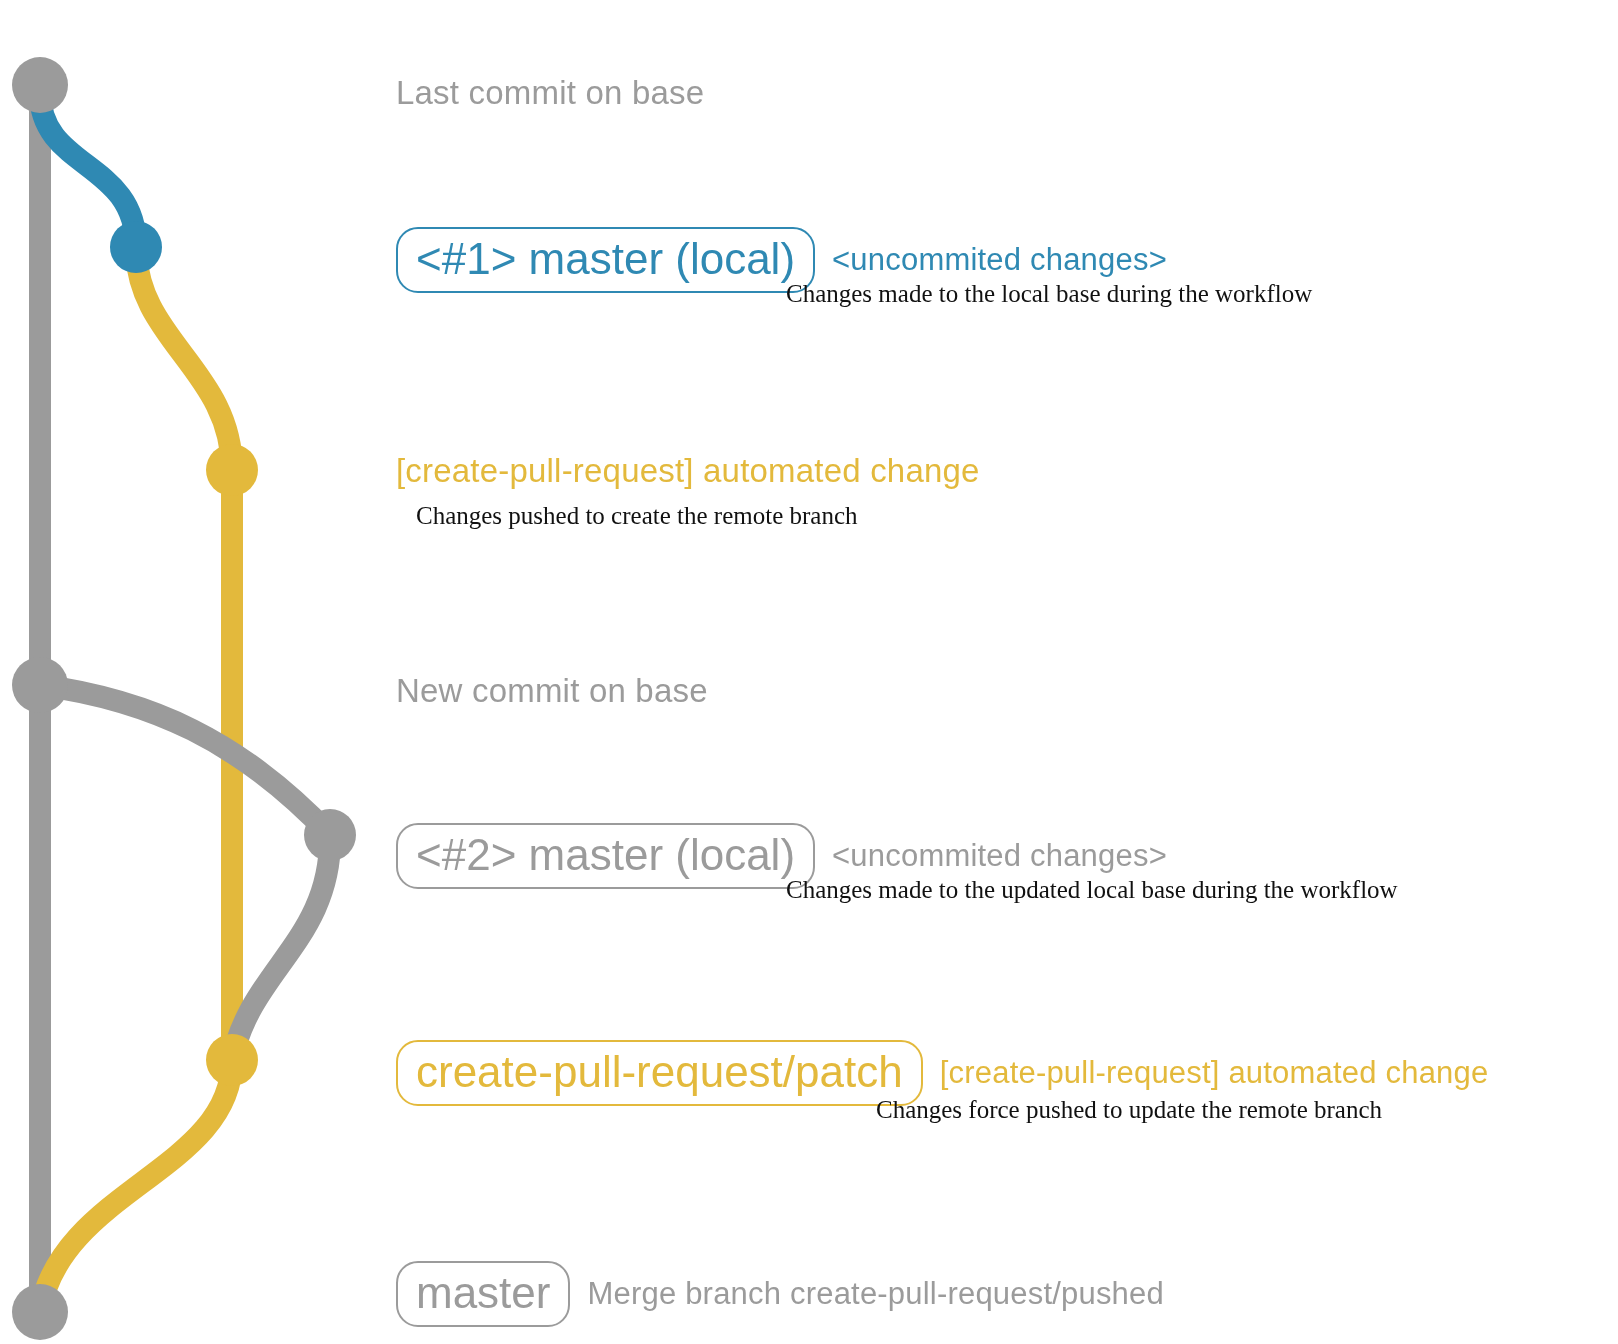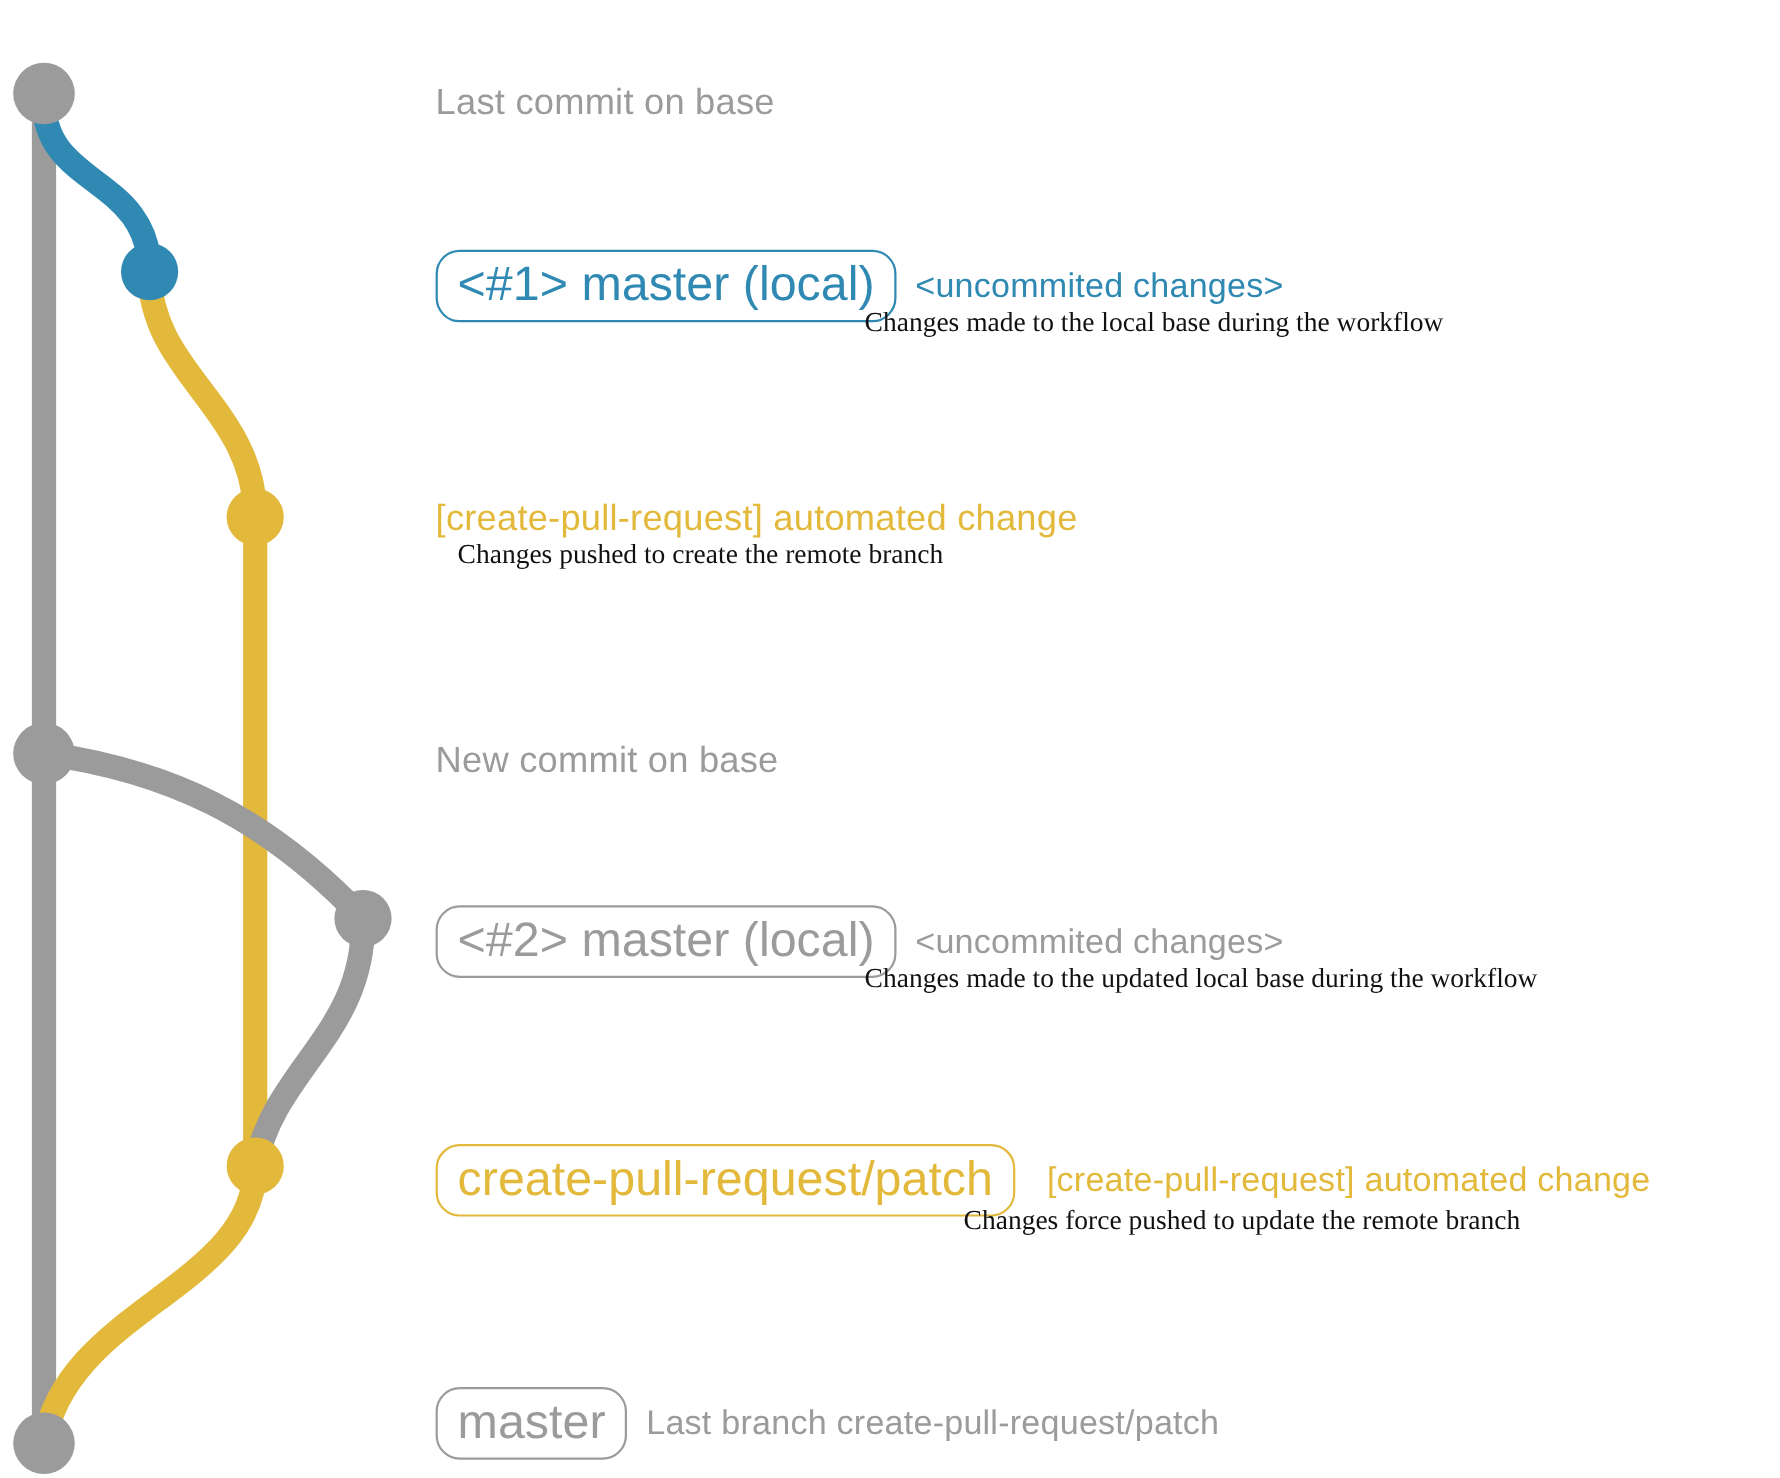--- a/index.html
+++ b/index.html
@@ -106,33 +106,33 @@
         <span class="plain-title">Last commit on base</span>
       </div>
       <div class="row blue" style="top: 187px; left: 396px;">
         <span class="pill">&lt;#1&gt; master (local)</span>
         <span class="subject">&lt;uncommited changes&gt;</span>
       </div>
       <div class="desc" style="top: 240px; left: 786px;">Changes made to the local base during the workflow</div>
       <div class="row yellow" style="top: 412px; left: 396px;">
         <span class="plain-title">[create-pull-request] automated change</span>
       </div>
-      <div class="desc" style="top: 451px; left: 416px;">Changes pushed to create the remote branch</div>
+      <div class="desc" style="top: 462px; left: 416px;">Changes pushed to create the remote branch</div>
       <div class="row gray" style="top: 632px; left: 396px;">
         <span class="plain-title">New commit on base</span>
       </div>
       <div class="row gray" style="top: 783px; left: 396px;">
         <span class="pill">&lt;#2&gt; master (local)</span>
         <span class="subject">&lt;uncommited changes&gt;</span>
       </div>
       <div class="desc" style="top: 836px; left: 786px;">Changes made to the updated local base during the workflow</div>
-      <div class="row yellow" style="top: 1000px; left: 396px; gap: 12px;">
+      <div class="row yellow" style="top: 1000px; left: 396px;">
         <span class="pill">create-pull-request/patch</span>
         <span class="subject">[create-pull-request] automated change</span>
       </div>
       <div class="desc" style="top: 1056px; left: 876px;">Changes force pushed to update the remote branch</div>
       <div class="row gray" style="top: 1221px; left: 396px;">
         <span class="pill">master</span>
-        <span class="subject">Last branch create-pull-request/patch</span>
+        <span class="subject">Merge branch create-pull-request/pushed</span>
       </div>
     </div>
 
 </div>
 
 </body></html>

